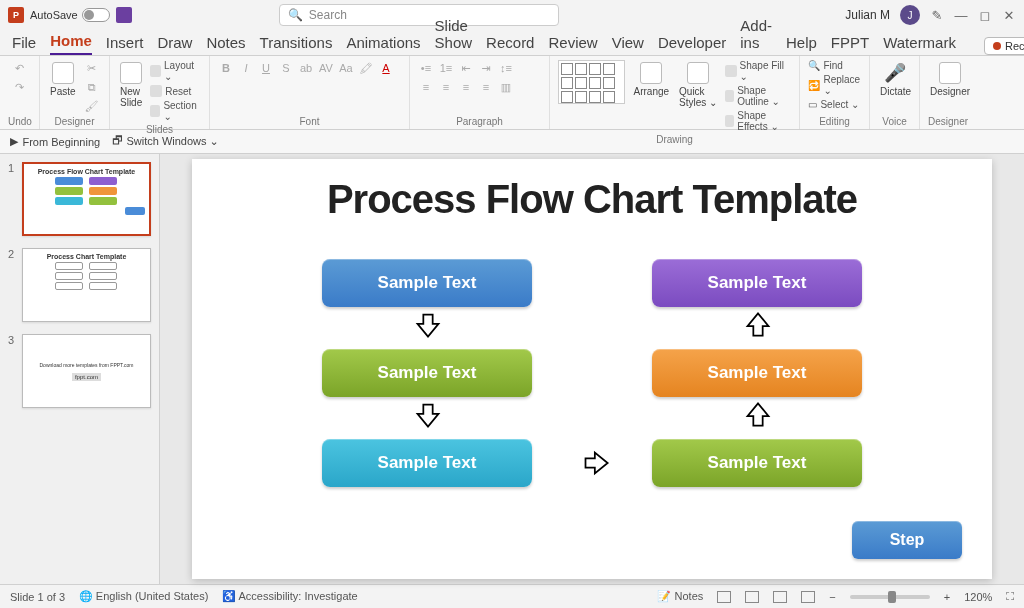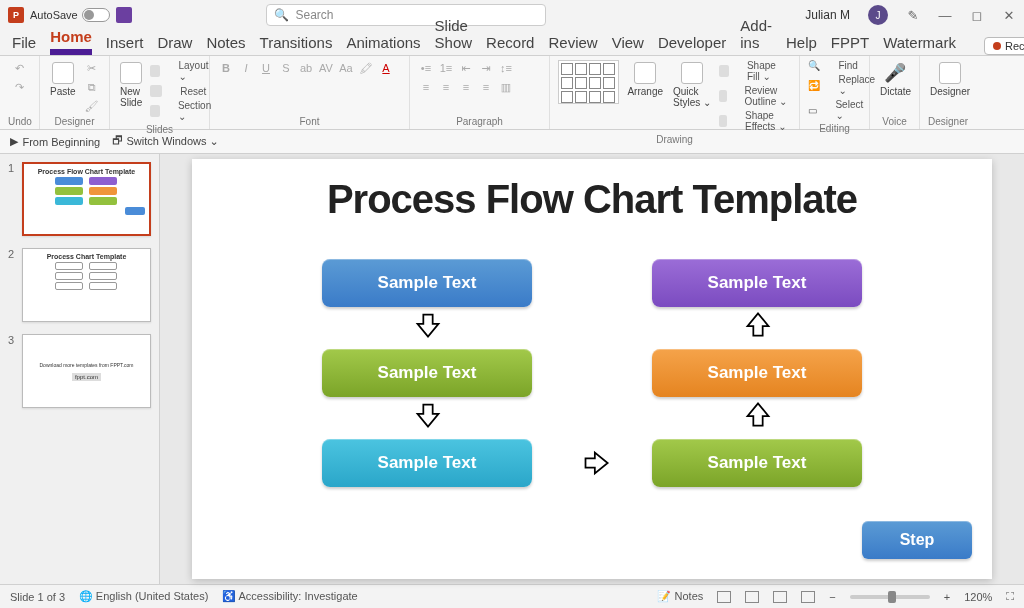--- a/index.html
+++ b/index.html
@@ -6,37 +6,37 @@
 body{background:#f3f3f3;width:1024px;height:608px;overflow:hidden;font-size:12px;color:#333}
 .titlebar{height:30px;background:#f3f3f3;display:flex;align-items:center;padding:0 8px;gap:8px}
 .titlebar .left{display:flex;align-items:center;gap:6px}
 .ppt-icon{width:16px;height:16px;background:#c43e1c;border-radius:2px;color:#fff;font-size:9px;font-weight:bold;display:flex;align-items:center;justify-content:center}
 .autosave{display:flex;align-items:center;gap:4px;font-size:11px}
 .toggle{width:28px;height:14px;border:1px solid #999;border-radius:7px;background:#fff;position:relative}
 .toggle::after{content:"";position:absolute;width:10px;height:10px;border-radius:50%;background:#999;top:1px;left:1px}
 .save-ic{width:16px;height:16px;background:#6b3fa0;border-radius:2px}
 .doc-name{font-size:12px;color:#555}
 .searchbox{flex:0 0 280px;margin:0 auto;height:22px;background:#fff;border:1px solid #ccc;border-radius:4px;display:flex;align-items:center;padding:0 8px;gap:6px;color:#888}
-.titlebar .right{display:flex;align-items:center;gap:18px;margin-left:auto}
+.titlebar .right{display:flex;align-items:center;gap:10px;margin-left:auto}
 .avatar{width:20px;height:20px;border-radius:50%;background:#5b4a8a;color:#fff;font-size:10px;display:flex;align-items:center;justify-content:center}
 .winbtn{width:14px;height:14px;color:#666;display:flex;align-items:center;justify-content:center;font-size:13px}
 .tabs{height:26px;background:#f3f3f3;display:flex;align-items:flex-end;padding:0 12px;gap:14px;border-bottom:1px solid #d0d0d0}
 .tab{font-size:15px;color:#444;padding:4px 0;cursor:pointer}
-.tab.active{color:#c43e1c;border-bottom:6px solid #4c1d95;font-weight:600}
+.tab.active{color:#c43e1c;border-bottom:2px solid #4c1d95;font-weight:600}
 .tabs .spacer{flex:1}
 .rec-btn{border:1px solid #bbb;border-radius:4px;padding:2px 8px;font-size:11px;display:flex;align-items:center;gap:4px;background:#fff}
 .rec-dot{width:8px;height:8px;border-radius:50%;background:#c43e1c}
 .share-btn{background:#c43e1c;color:#fff;border-radius:4px;padding:2px 10px;font-size:11px;display:flex;align-items:center;gap:4px}
 .ribbon{height:74px;background:#f7f7f7;border-bottom:1px solid #d0d0d0;display:flex}
 .group{border-right:1px solid #e0e0e0;padding:4px 8px 2px;display:flex;flex-direction:column;justify-content:space-between}
 .group-label{font-size:10px;color:#777;text-align:center;margin-top:2px}
 .group-body{display:flex;align-items:flex-start;gap:6px;flex:1}
 .big-btn{display:flex;flex-direction:column;align-items:center;gap:2px;font-size:10px;color:#444;padding:2px}
 .big-btn .ic{width:22px;height:22px;border:1px solid #bbb;border-radius:3px;background:#fff}
-.mini{font-size:10px;color:#555;display:flex;align-items:center;gap:18px}
+.mini{font-size:10px;color:#555;display:flex;align-items:center;gap:3px}
 .mini .ic{width:12px;height:12px;background:#ddd;border-radius:2px}
 .stack{display:flex;flex-direction:column;gap:3px}
 .font-row{display:flex;gap:4px;align-items:center}
 .font-sel{width:100px;height:18px;border:1px solid #ccc;background:#fff;font-size:10px;color:#aaa;padding:0 4px}
 .font-size{width:32px;height:18px;border:1px solid #ccc;background:#fff;font-size:10px;color:#aaa;text-align:center}
 .fmt-btn{width:16px;height:16px;color:#aaa;font-size:11px;display:flex;align-items:center;justify-content:center}
 .shape-gal{width:90px;height:44px;border:1px solid #ccc;background:#fff;display:flex;flex-wrap:wrap;gap:2px;padding:2px;align-content:flex-start}
 .shape-gal span{width:12px;height:12px;border:1px solid #888}
 .quickbar{height:24px;background:#f7f7f7;border-bottom:1px solid #d0d0d0;display:flex;align-items:center;padding:0 10px;gap:12px}
 .qbtn{font-size:11px;color:#444;display:flex;align-items:center;gap:4px}
@@ -234,21 +234,21 @@
           <span style="white-space:pre">Quick
 Styles ⌄</span>
         </div>
       <div class="stack">
         <span class="mini">
             <span class="ic"></span>
             <span>Shape Fill ⌄</span>
           </span>
         <span class="mini">
             <span class="ic"></span>
-            <span>Review Outline ⌄</span>
+            <span>Shape Outline ⌄</span>
           </span>
         <span class="mini">
             <span class="ic"></span>
             <span>Shape Effects ⌄</span>
           </span>
       </div>
     </div>
     <div class="group-label">Drawing</div>
   </div>
   <div class="group" style="width:70px">
@@ -336,21 +336,21 @@
     <div class="slide">
       <div class="slide-title">Process Flow Chart Template</div>
 
       <div class="flow-box blue" style="left:130px;top:100px">Sample Text</div>
       <div class="flow-box green" style="left:130px;top:190px">Sample Text</div>
       <div class="flow-box cyan" style="left:130px;top:280px">Sample Text</div>
       <div class="flow-box purple" style="left:460px;top:100px">Sample Text</div>
       <div class="flow-box orange" style="left:460px;top:190px">Sample Text</div>
       <div class="flow-box green" style="left:460px;top:280px">Sample Text</div>
 
-      <div class="step-box" style="right:20px;bottom:20px">Step</div>
+      <div class="step-box" style="right:30px;bottom:20px">Step</div>
 
       <div class="arrow" style="left:222px;top:152px"><svg viewBox="0 0 24 24">
             <path d="M8 3h8v8h5L12 22 3 11h5z" fill="#fff" stroke="#000" stroke-width="1.5"></path>
           </svg></div>
       <div class="arrow" style="left:222px;top:242px"><svg viewBox="0 0 24 24">
             <path d="M8 3h8v8h5L12 22 3 11h5z" fill="#fff" stroke="#000" stroke-width="1.5"></path>
           </svg></div>
       <div class="arrow" style="left:390px;top:290px"><svg viewBox="0 0 24 24">
             <path d="M3 8v8h8v5l11-9L11 3v5z" fill="#fff" stroke="#000" stroke-width="1.5"></path>
           </svg></div>

